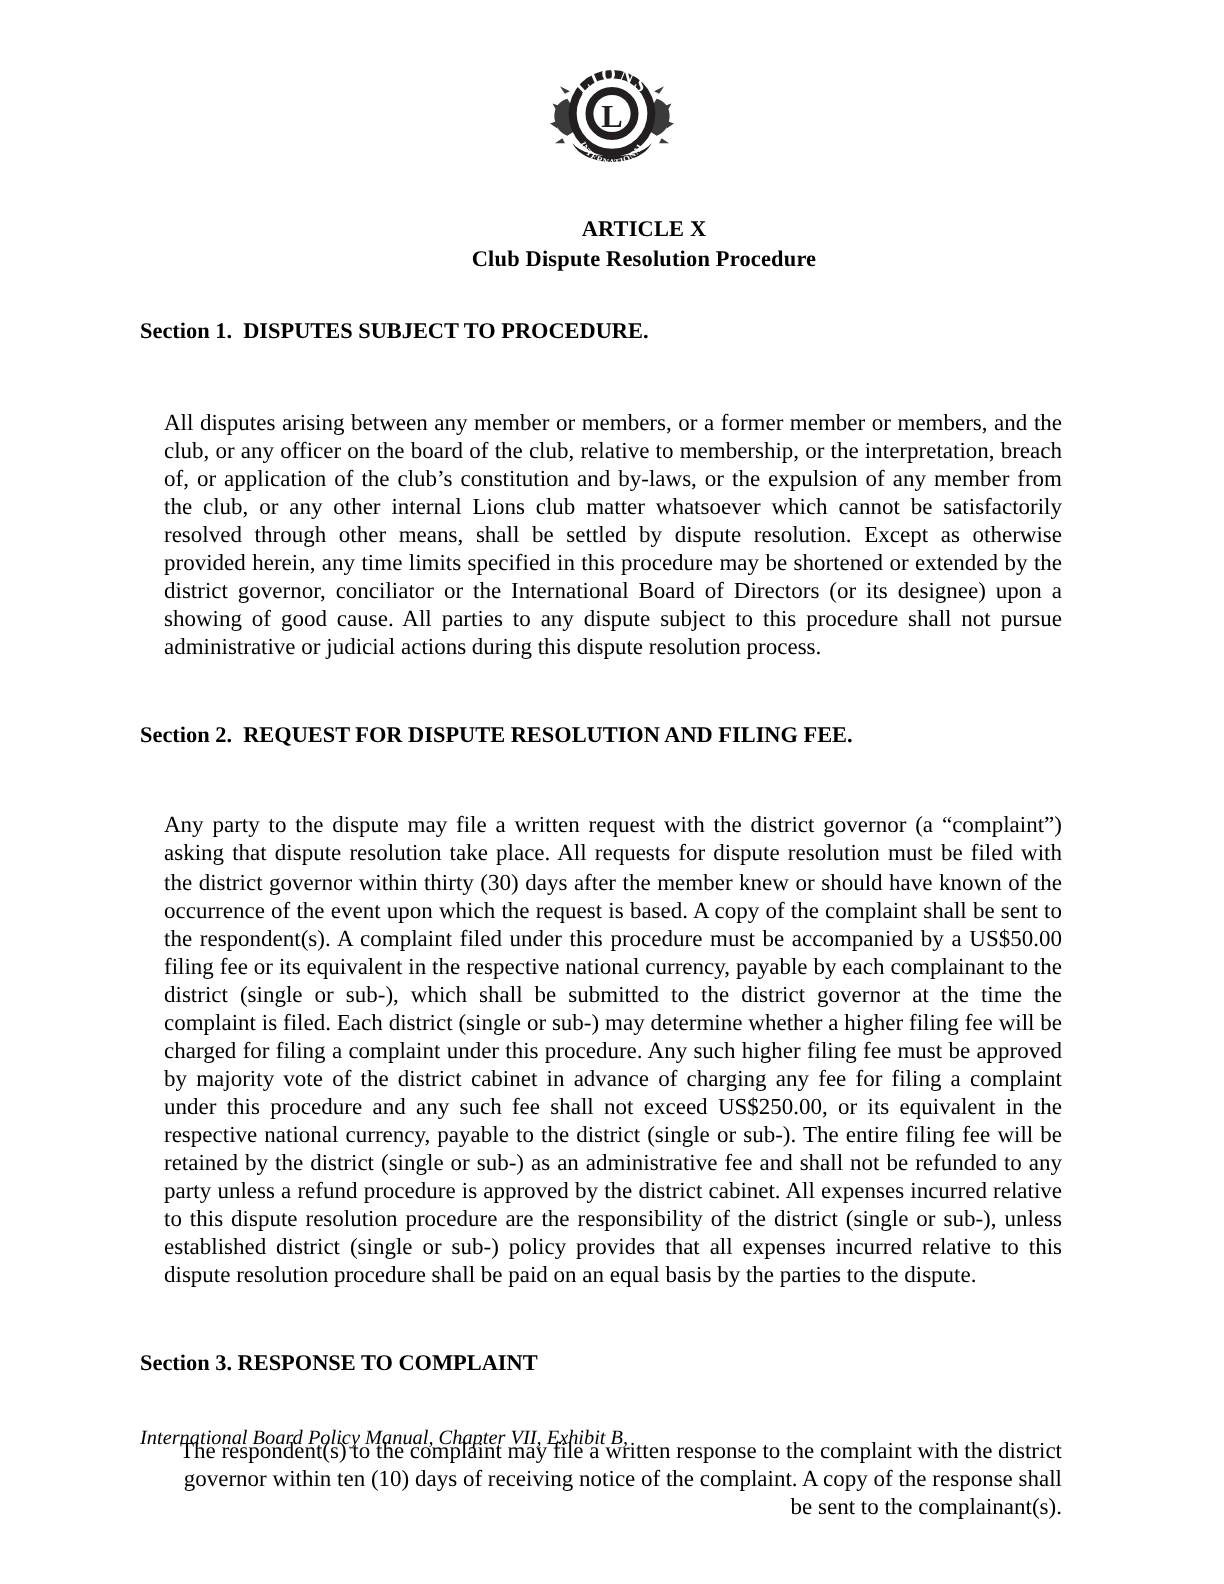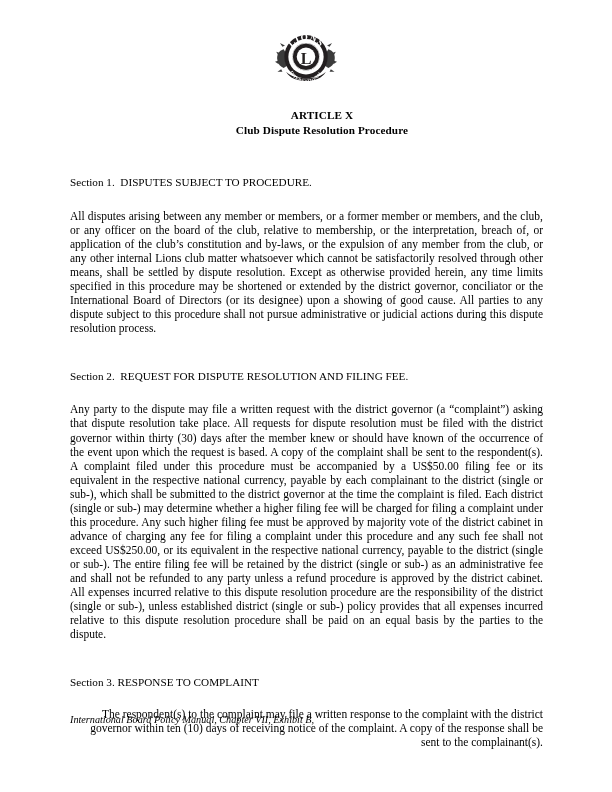--- a/index.html
+++ b/index.html
@@ -53,33 +53,33 @@
 
   
   .content {
     position: absolute;
     top: 160px;
     left: 70px;
     width: 473px;
   }
 
   .section-head {
-    font-weight: normal;
+    font-weight: bold;
     font-size: 11.2px;
     line-height: 13.5px;
-    margin: 16px 0 0 0;
+    margin: 0 0 0 0;
     white-space: pre;
   }
 
   p.body-para {
     font-size: 11.5px;
     line-height: 14.05px;
     text-align: justify;
     text-justify: inter-word;
-    margin: 0;
+    margin: 12px;
     hyphens: none;
   }
   p.body-para.ragged {
     text-align: right;
   }
 
   .gap-after-head { height: 19px; }
   .gap-after-para { height: 19px; }
   .gap-s3 { height: 17px; }
 

